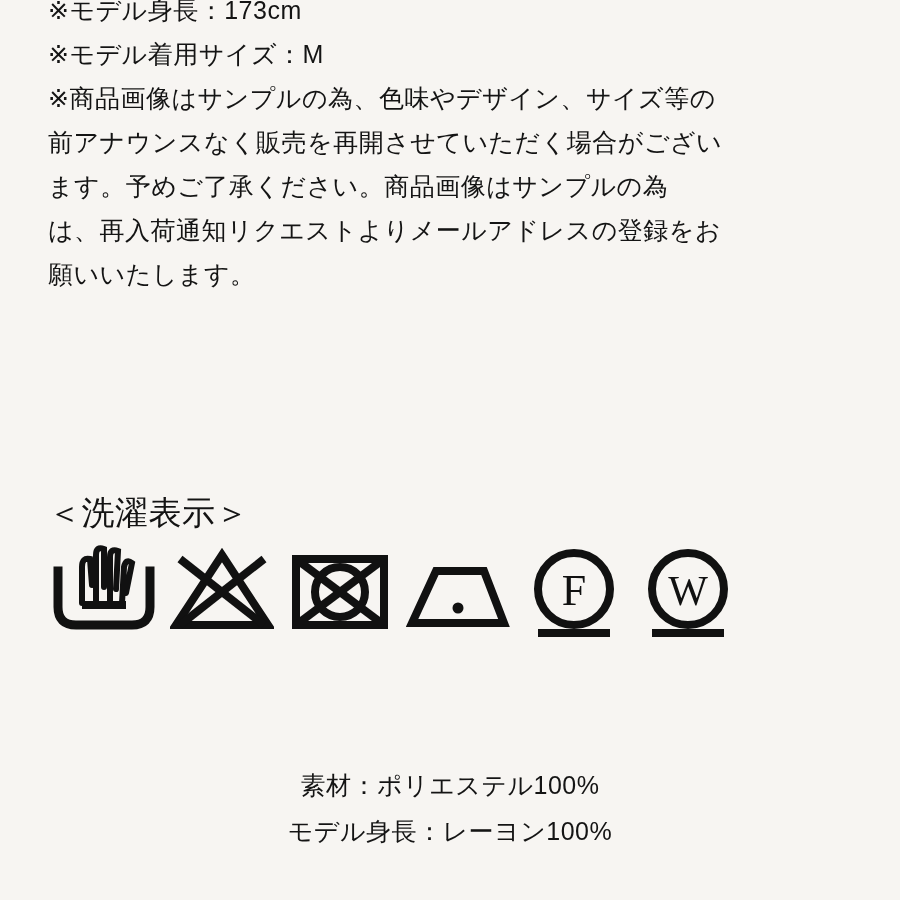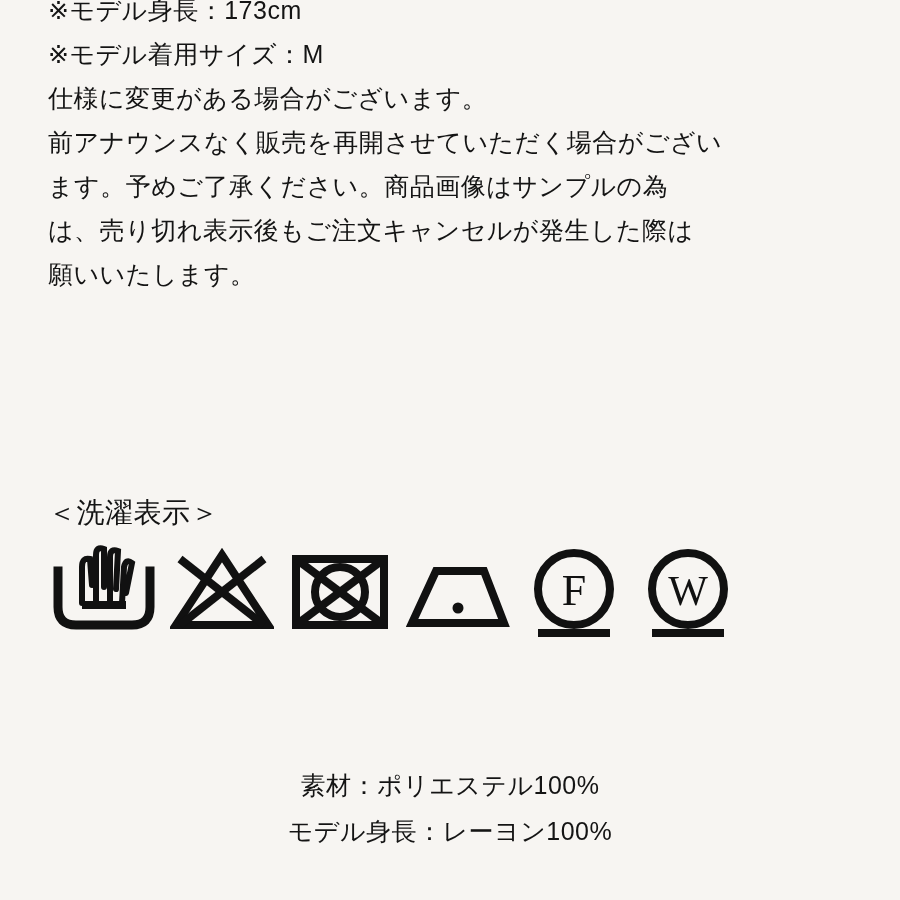--- a/index.html
+++ b/index.html
@@ -32,21 +32,21 @@
     line-height: 44px;
     letter-spacing: 0.5px;
     color: #141414;
     white-space: pre-wrap;
     word-break: break-all;
   }
   .section-heading {
     position: absolute;
     left: 48px;
     top: 497px;
-    font-size: 28px;
+    font-size: 33px;
     line-height: 32px;
     letter-spacing: 0.5px;
     color: #141414;
   }
   .care-symbols {
     position: absolute;
     left: 52px;
     top: 545px;
     display: flex;
     align-items: flex-start;
@@ -70,24 +70,24 @@
   }
 </style>
 </head>
 <body>
 
 <div class="page">
 
   <div class="notes">
     <div class="note-line">※モデル身長：173cm</div>
     <div class="note-line">※モデル着用サイズ：M</div>
-    <div class="note-line">仕様に変更がある場合がございます。</div>
+    <div class="note-line">※商品画像はサンプルの為、色味やデザイン、サイズ等の</div>
     <div class="note-line">前アナウンスなく販売を再開させていただく場合がござい</div>
     <div class="note-line">ます。予めご了承ください。商品画像はサンプルの為</div>
-    <div class="note-line">は、売り切れ表示後もご注文キャンセルが発生した際は</div>
+    <div class="note-line">は、再入荷通知リクエストよりメールアドレスの登録をお</div>
     <div class="note-line">願いいたします。</div>
   </div>
 
   <div class="section-heading">＜洗濯表示＞</div>
 
   <div class="care-symbols">
 
     <span>
       <svg width="104" height="92" viewBox="0 0 104 92" fill="none" xmlns="http://www.w3.org/2000/svg">
         <path d="M6 26 L6 62 Q6 80 24 80 L80 80 Q98 80 98 62 L98 26" stroke="#111" stroke-width="9" fill="none" stroke-linecap="square"></path>

